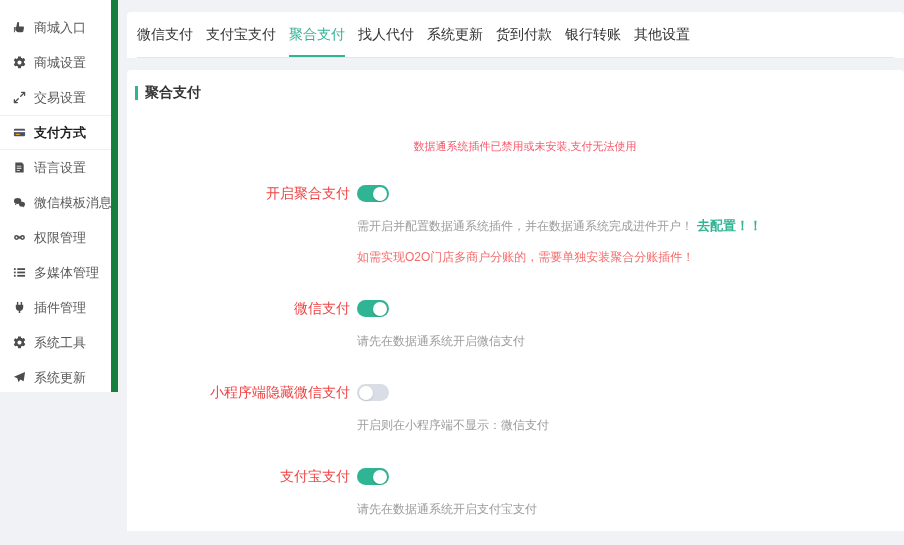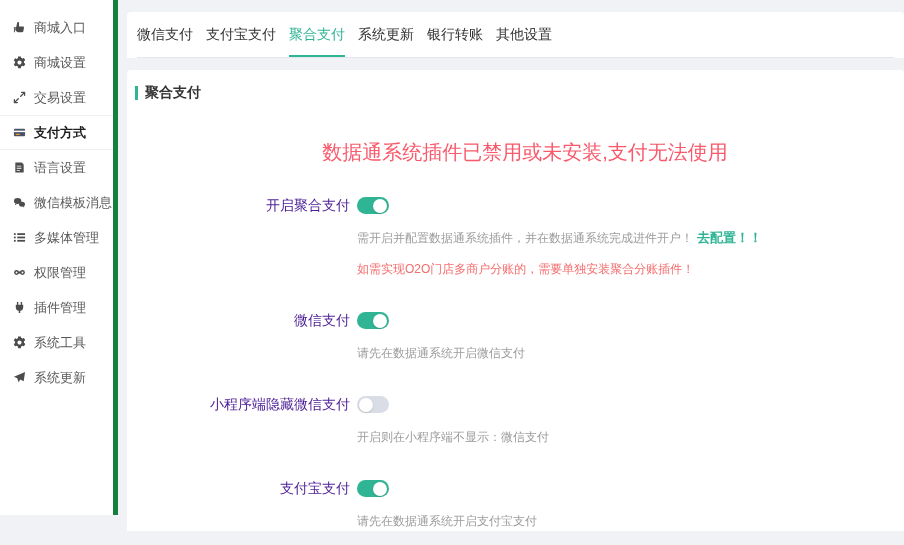--- a/index.html
+++ b/index.html
@@ -10,22 +10,22 @@
   *{box-sizing:border-box;}
   html,body{margin:0;padding:0;}
   body{
     width:904px;height:545px;position:relative;overflow:hidden;
     background:#f1f2f5;
     font-family:"Liberation Sans","DejaVu Sans",sans-serif;
     color:#333;
   }
   
   .sidebar{
-    position:absolute;left:0;top:0;width:118px;height:515px;
-    background:#fff;border-right:5px solid #15803d;padding-top:10px;
+    position:absolute;left:0;top:0;width:118px;height:392px;
+    background:#fff;border-right:7px solid #15803d;padding-top:10px;
   }
   .side-item{
     height:35px;display:flex;align-items:center;gap:8px;
     padding-left:12px;font-size:13px;color:#595959;cursor:pointer;white-space:nowrap;
   }
   .side-item .icn{width:14px;height:14px;flex:0 0 14px;display:flex;align-items:center;justify-content:center;color:#4c4c4c;}
   .side-item .icn svg{width:13px;height:13px;}
   .side-item.active{
     color:#1f1f1f;font-weight:bold;
     border-top:1px solid #efefef;border-bottom:1px solid #efefef;text-align:right;
@@ -43,26 +43,26 @@
   .tab.active{color:var(--accent);border-bottom-color:var(--accent);}
   .main-card{
     margin-top:12px;background:#fff;height:461px;border-radius:4px 4px 0 0;
   }
   .section-title{
     display:flex;align-items:center;padding:14px 0 0 8px;
     font-size:14px;font-weight:bold;color:#333;
   }
   .title-bar{width:3px;height:14px;background:var(--accent);margin-right:7px;display:inline-block;}
   .warning{
-    margin-top:37px;text-align:center;font-size:20px;color:var(--warning);padding-left:19px;
+    margin-top:37px;text-align:center;font-size:11px;color:var(--warning);padding-left:19px;
   }
   .form{margin-top:31px;}
   .form-row{display:flex;margin-bottom:35px;}
   .row-label{
-    width:223px;text-align:right;font-size:14px;color:#4c1d95;
+    width:223px;text-align:right;font-size:14px;color:#ef4444;
     line-height:17px;flex:0 0 223px;
   }
   .row-control{margin-left:7px;flex:1;}
   .switch{
     width:32px;height:17px;border-radius:9px;position:relative;display:inline-block;
     cursor:pointer;vertical-align:top;
   }
   .switch.on{background:var(--accent);}
   .switch.off{background:#d9dde5;}
   .switch .knob{
@@ -129,45 +129,45 @@
           <path d="M2.6 8l-.6 2 2-1z"></path>
           <ellipse cx="9.7" cy="8.8" rx="3.2" ry="2.7"></ellipse>
           <path d="M11.6 10.8l.5 1.7-1.7-.8z"></path>
         </svg>
     </span>
     <span>微信模板消息</span>
   </div>
   <div class="side-item">
     <span class="icn">
       <svg viewBox="0 0 14 14" fill="currentColor">
+          <rect x="3.5" y="5.8" width="7" height="2.4"></rect>
+          <circle cx="3.8" cy="7" r="2.6"></circle>
+          <circle cx="10.2" cy="7" r="2.6"></circle>
+          <circle cx="3.8" cy="7" r="1" fill="#fff"></circle>
+          <circle cx="10.2" cy="7" r="1" fill="#fff"></circle>
+        </svg>
+    </span>
+    <span>权限管理</span>
+  </div>
+  <div class="side-item">
+    <span class="icn">
+      <svg viewBox="0 0 14 14" fill="currentColor">
           <rect x="1" y="2.4" width="1.9" height="1.9"></rect>
           <rect x="4.6" y="2.4" width="8.4" height="1.9"></rect>
           <rect x="1" y="6" width="1.9" height="1.9"></rect>
           <rect x="4.6" y="6" width="8.4" height="1.9"></rect>
           <rect x="1" y="9.6" width="1.9" height="1.9"></rect>
           <rect x="4.6" y="9.6" width="8.4" height="1.9"></rect>
         </svg>
     </span>
     <span>多媒体管理</span>
   </div>
   <div class="side-item">
     <span class="icn">
       <svg viewBox="0 0 14 14" fill="currentColor">
-          <rect x="3.5" y="5.8" width="7" height="2.4"></rect>
-          <circle cx="3.8" cy="7" r="2.6"></circle>
-          <circle cx="10.2" cy="7" r="2.6"></circle>
-          <circle cx="3.8" cy="7" r="1" fill="#fff"></circle>
-          <circle cx="10.2" cy="7" r="1" fill="#fff"></circle>
-        </svg>
-    </span>
-    <span>权限管理</span>
-  </div>
-  <div class="side-item">
-    <span class="icn">
-      <svg viewBox="0 0 14 14" fill="currentColor">
           <rect x="4.2" y="1" width="1.5" height="3.2"></rect>
           <rect x="8.3" y="1" width="1.5" height="3.2"></rect>
           <path d="M3 4h8v2.6a4 4 0 0 1-3.2 3.9V13H6.2v-2.5A4 4 0 0 1 3 6.6z"></path>
         </svg>
     </span>
     <span>插件管理</span>
   </div>
   <div class="side-item">
     <span class="icn">
       <svg viewBox="0 0 14 14" fill="currentColor">
@@ -186,21 +186,23 @@
   </div>
 </aside>
 
 <main class="content">
 
   <div class="tabs-card">
     <div class="tabs">
       <div class="tab">微信支付</div>
       <div class="tab">支付宝支付</div>
       <div class="tab active">聚合支付</div>
+      <div class="tab">找人代付</div>
       <div class="tab">系统更新</div>
+      <div class="tab">货到付款</div>
       <div class="tab">银行转账</div>
       <div class="tab">其他设置</div>
     </div>
   </div>
 
   <div class="main-card">
 
     <div class="section-title">
       <span class="title-bar"></span>
       <span>聚合支付</span>

